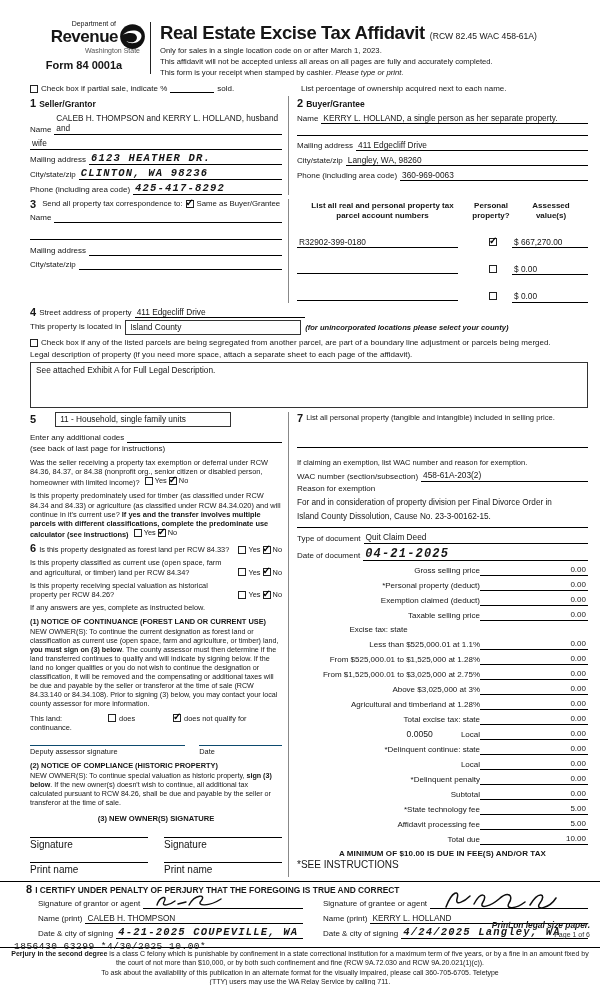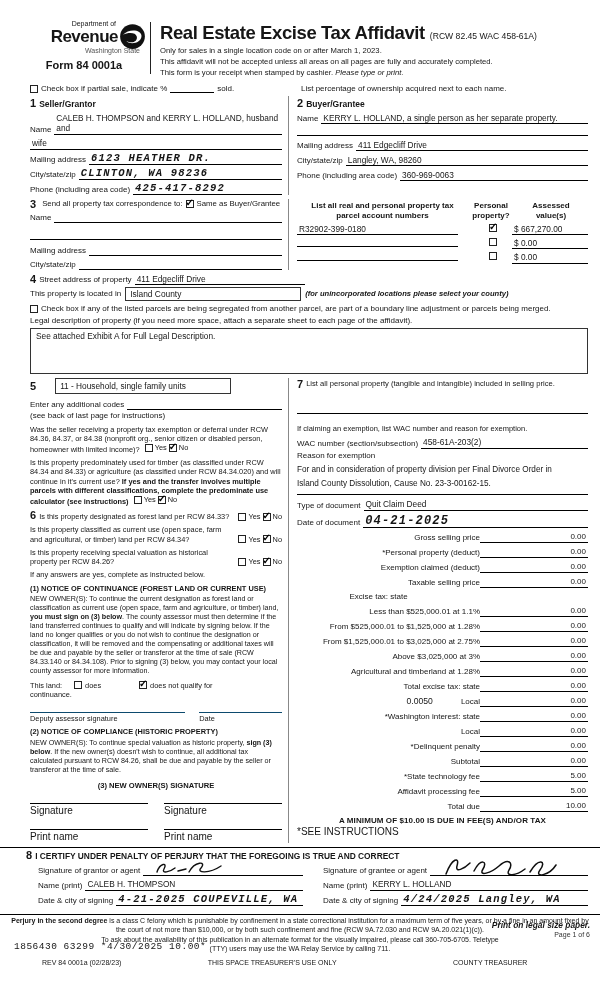--- a/index.html
+++ b/index.html
@@ -38,21 +38,21 @@
 .ul{flex:1;border-bottom:1px solid #000;padding:0 2px;min-height:9px}
 .ul.fixed{flex:none}
 .typed{font-size:8.3px}
 .hand{font-family:Liberation Mono, monospace;font-style:italic;font-weight:bold;font-size:10.5px;letter-spacing:1.2px;line-height:1;white-space:nowrap}
 .blankline{border-bottom:1px solid #000;height:10px;margin-top:2px}
 
 .pthead{display:flex;font-weight:bold;text-align:center;margin-top:2px}
 .pthead .h1{flex:1}
 .pthead .h2{width:46px}
 .pthead .h3{width:74px}
-.prow{display:flex;align-items:flex-start;margin-top:3px}
+.prow{display:flex;align-items:center;margin-top:16px}
 .prow .p1{flex:1;border-bottom:1px solid #000;padding-left:2px;margin-right:16px;min-height:9px}
 .prow .p2{width:38px;display:flex;justify-content:center;padding-bottom:1px}
 .prow .p3{width:76px;border-bottom:1px solid #000;padding-left:2px;min-height:9px}
 
 .sec4{padding:2px 12px 0 30px}
 .loc-row{display:flex;align-items:center;margin-top:2px;gap:4px}
 .loc-box{width:176px;border:1.2px solid #333;padding:1px 4px;font-size:8.4px}
 .loc-note{font-style:italic;font-weight:bold;font-size:7.6px}
 .seg-row{display:flex;align-items:center;gap:3px;margin-top:3px}
 .legal-box{margin:2px 12px 0 30px;border:1.4px solid #333;height:46px;padding:2px 5px;font-size:8.3px}
@@ -332,21 +332,21 @@
           </span>
       </div>
 
       <div class="q">If any answers are yes, complete as instructed below.</div>
 
       <div class="npt">(1) NOTICE OF CONTINUANCE (FOREST LAND OR CURRENT USE)</div>
       <div class="np"><span>NEW OWNER(S): To continue the current designation as forest land or classification as current use (open space, farm and agriculture, or timber) land, </span><b>you must sign on (3) below</b><span>. The county assessor must then determine if the land transferred continues to qualify and will indicate by signing below. If the land no longer qualifies or you do not wish to continue the designation or classification, it will be removed and the compensating or additional taxes will be due and payable by the seller or transferor at the time of sale (RCW 84.33.140 or 84.34.108). Prior to signing (3) below, you may contact your local county assessor for more information.</span></div>
 
       <div class="tland">
         <span>This land:</span>
-        <span class="opt" style="margin-left:4px">
+        <span class="opt" style="margin-left:38px">
             <span class="cb"></span>
             <span>does</span>
           </span>
         <span class="opt" style="margin-left:30px">
             <span class="cb checked"></span>
             <span>does not qualify for</span>
           </span>
       </div>
       <div style="font-size:7.4px">continuance.</div>
 
@@ -500,21 +500,21 @@
               <span class="tax-prefix">0.0050</span>
               <span class="tax-text">Local</span>
             </span>
     <span class="tax-fill"></span>
     <span class="tax-value">0.00</span>
   </div>
 
   <div class="tax-row">
     <span class="tax-label">
               <span class="tax-prefix"></span>
-              <span class="tax-text">*Washington interest: state</span>
+              <span class="tax-text">*Delinquent continue: state</span>
             </span>
     <span class="tax-fill"></span>
     <span class="tax-value">0.00</span>
   </div>
 
   <div class="tax-row">
     <span class="tax-label">
               <span class="tax-prefix"></span>
               <span class="tax-text">Local</span>
             </span>

